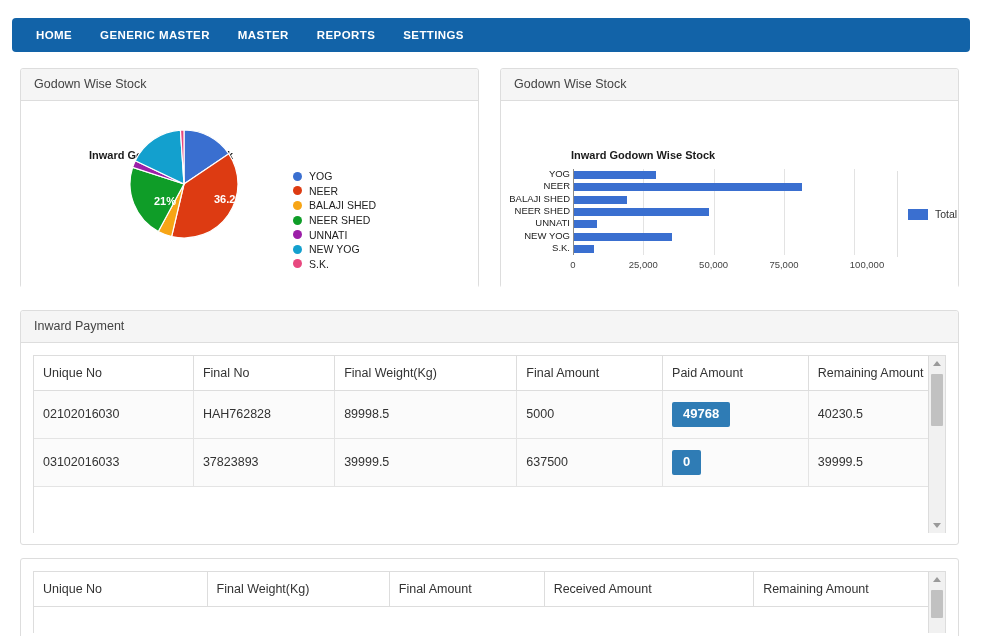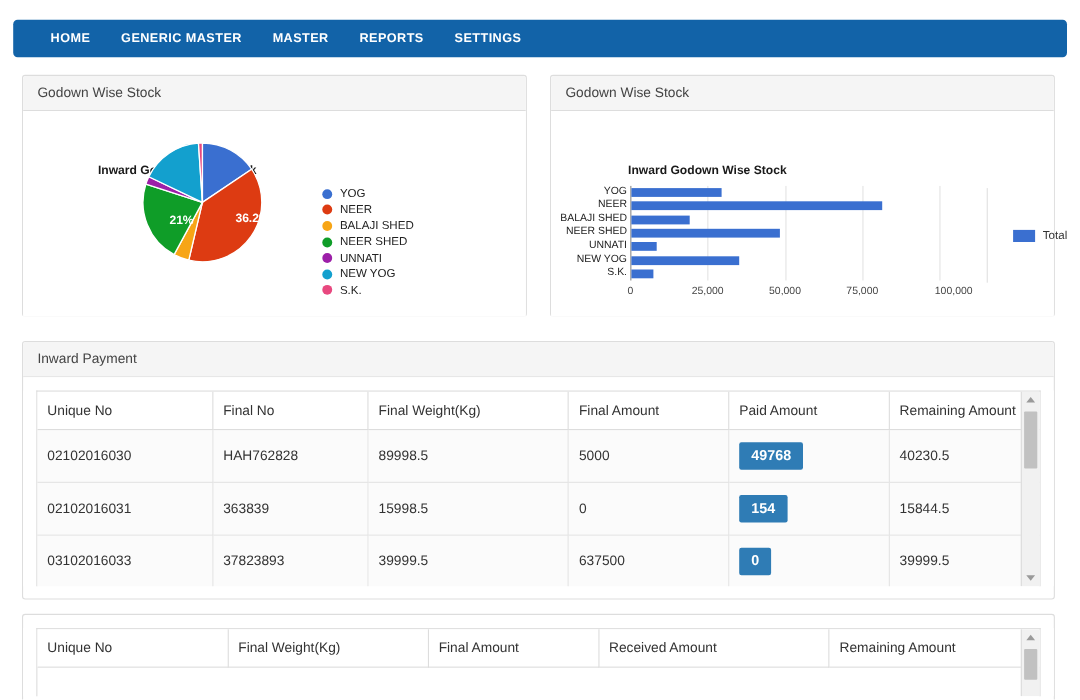--- a/index.html
+++ b/index.html
@@ -16,21 +16,21 @@
 
   
   .navbar {
     position: absolute;
     left: 12px; top: 18px;
     width: 958px; height: 34px;
     background: #1263a8;
     border-radius: 4px;
     display: flex;
     align-items: center;
-    padding-left: 20px;
+    padding-left: 10px;
   }
   .nav-item {
     color: #ffffff;
     font-size: 11.5px;
     font-weight: bold;
     letter-spacing: 0.4px;
     padding: 9px 14px;
     cursor: pointer;
     white-space: nowrap;
   }
@@ -111,21 +111,21 @@
     font-size: 9.5px;
     color: #444444;
     transform: translateX(-50%);
     white-space: nowrap;
   }
   .bar-legend {
     position: absolute;
     left: 396px; top: 70px;
     display: flex; align-items: center;
     border-left: 1px solid #e0e0e0;
-    padding-left: 23px;
+    padding-left: 10px;
     height: 86px;
   }
   .bar-legend-inner { display: flex; align-items: center; }
   .bl-swatch { width: 20px; height: 11px; background: #3a6fd0; margin-right: 7px; }
   .bl-txt { font-size: 10.5px; color: #333333; }
 
   
   #panel-inward  { left: 20px; top: 310px; width: 939px; height: 235px; }
   #panel-outward { left: 20px; top: 558px; width: 939px; height: 110px; }
 
@@ -349,28 +349,20 @@
         <tbody id="inward-body">
             <tr>
               <td>02102016030</td>
               <td>HAH762828</td>
               <td>89998.5</td>
               <td>5000</td>
               <td><span class="badge" style="background: rgb(47, 124, 181);">49768</span></td>
               <td>40230.5</td>
             </tr>
             <tr>
-              <td>02102016031</td>
-              <td>363839</td>
-              <td>15998.5</td>
-              <td>0</td>
-              <td><span class="badge" style="background: rgb(47, 124, 181);">154</span></td>
-              <td>15844.5</td>
-            </tr>
-            <tr>
               <td>03102016033</td>
               <td>37823893</td>
               <td>39999.5</td>
               <td>637500</td>
               <td><span class="badge" style="background: rgb(47, 124, 181);">0</span></td>
               <td>39999.5</td>
             </tr>
           </tbody>
       </table>
       <div class="vscroll">

